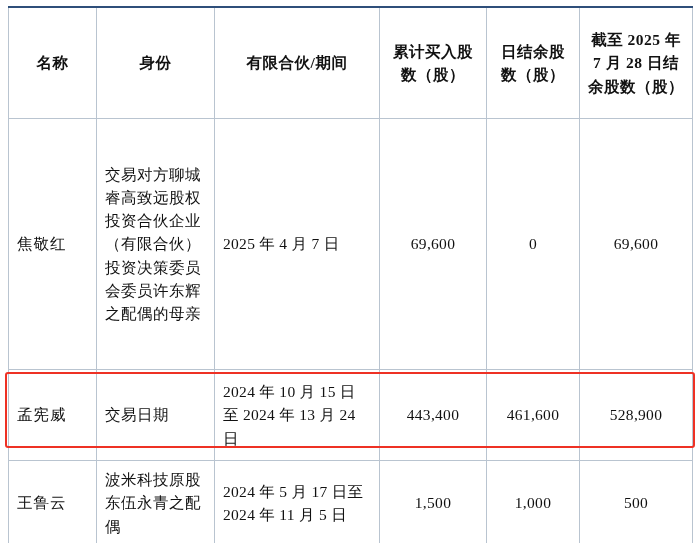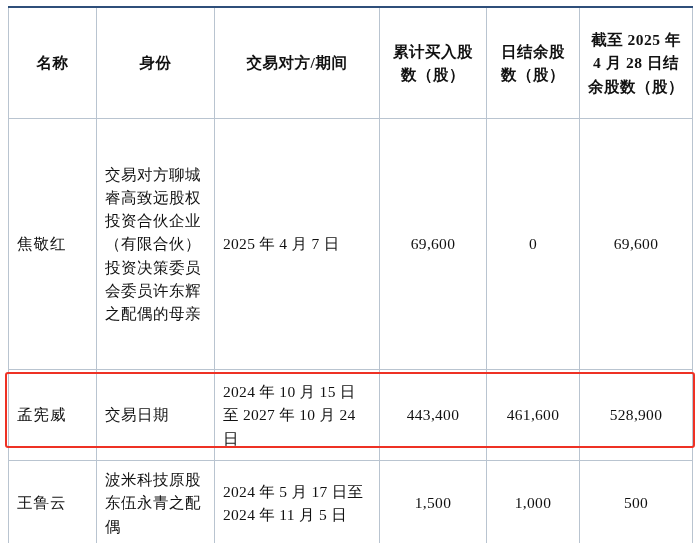--- a/index.html
+++ b/index.html
@@ -100,39 +100,39 @@
       <col class="c-identity">
       <col class="c-date">
       <col class="c-buy">
       <col class="c-sell">
       <col class="c-balance">
     </colgroup>
     <thead>
       <tr>
         <th>名称</th>
         <th>身份</th>
-        <th>交易对方/期间</th>
+        <th>有限合伙/期间</th>
         <th>累计买入股数（股）</th>
         <th>日结余股数（股）</th>
-        <th>截至 2025 年 4 月 28 日结余股数（股）</th>
+        <th>截至 2025 年 7 月 28 日结余股数（股）</th>
       </tr>
     </thead>
     <tbody>
       <tr class="row-tall">
         <td class="name-cell">焦敬红</td>
         <td class="identity-cell">交易对方聊城睿高致远股权投资合伙企业（有限合伙）投资决策委员会委员许东辉之配偶的母亲</td>
         <td class="date-cell">2025 年 4 月 7 日</td>
         <td class="num-cell">69,600</td>
         <td class="num-cell">0</td>
         <td class="num-cell">69,600</td>
       </tr>
       <tr class="row-mid">
         <td class="name-cell">孟宪威</td>
         <td class="identity-cell">交易日期</td>
-        <td class="date-cell">2024 年 10 月 15 日至 2027 年 10 月 24 日</td>
+        <td class="date-cell">2024 年 10 月 15 日至 2024 年 13 月 24 日</td>
         <td class="num-cell">443,400</td>
         <td class="num-cell">461,600</td>
         <td class="num-cell">528,900</td>
       </tr>
       <tr class="row-short">
         <td class="name-cell">王鲁云</td>
         <td class="identity-cell">波米科技原股东伍永青之配偶</td>
         <td class="date-cell">2024 年 5 月 17 日至 2024 年 11 月 5 日</td>
         <td class="num-cell">1,500</td>
         <td class="num-cell">1,000</td>

